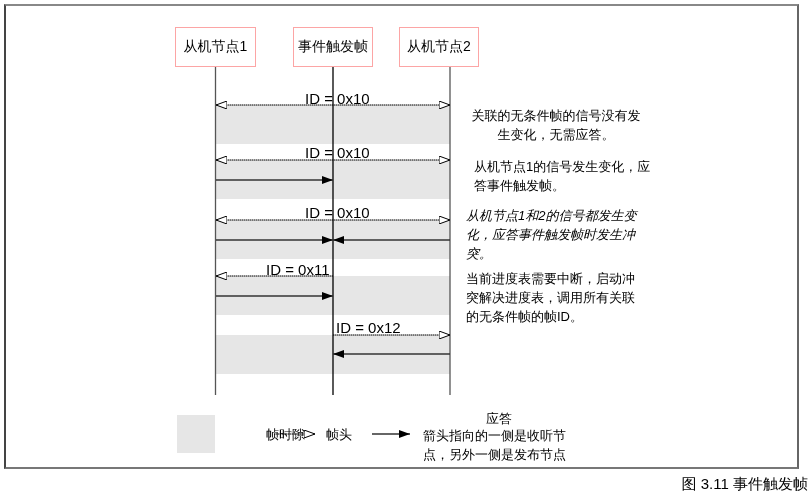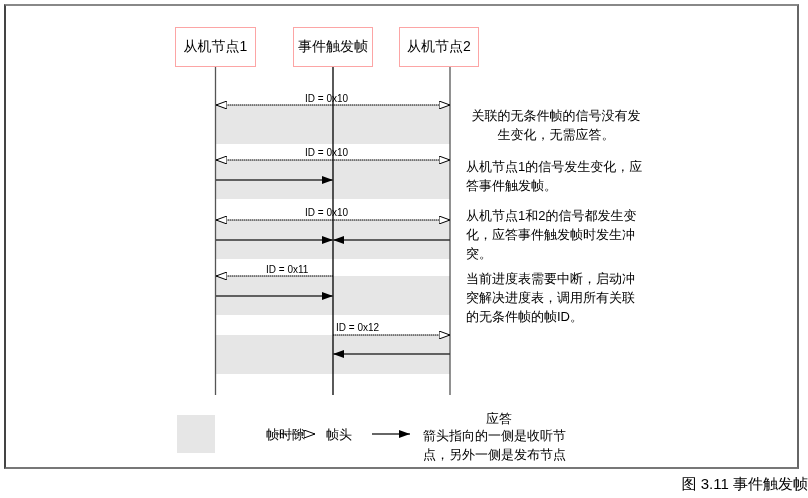--- a/index.html
+++ b/index.html
@@ -6,21 +6,21 @@
   body { width:808px; height:498px; position:relative; overflow:hidden;
          font-family:"Liberation Sans","DejaVu Sans",sans-serif; color:#000; }
   .frame { position:absolute; left:4px; top:4px; width:795px; height:465px;
            border-left:2px solid #444; border-top:2px solid #888;
            border-right:2px solid #666; border-bottom:2px solid #777; box-sizing:border-box; }
   .node-box { position:absolute; top:27px; height:40px; border:1px solid #fca5a5;
               background:#fff; box-sizing:border-box; display:flex; align-items:center;
               justify-content:center; font-size:14px; }
   .band { position:absolute; background:#e6e6e6; }
   .desc { position:absolute; left:466px; font-size:13px; line-height:19px; width:180px; }
-  .idlabel { position:absolute; font-size:10px; line-height:14px; background:#fff; padding:0 1px; }
+  .idlabel { position:absolute; font-size:15px; line-height:14px; background:#fff; padding:0 1px; }
   svg.diagram { position:absolute; left:0; top:0; }
   .caption { position:absolute; left:0; width:808px; top:475px; text-align:right; font-size:15px; }
   .legend-text { position:absolute; font-size:13px;font-family:Liberation Mono, monospace; }
 </style>
 </head>
 <body>
 
 <div class="frame"></div>
 
 <div class="band" style="left:216px;top:105px;width:234px;height:39px;"></div>
@@ -66,22 +66,22 @@
 <div class="node-box" style="left:293px;width:80px;">事件触发帧</div>
 <div class="node-box" style="left:399px;width:80px;">从机节点2</div>
 
 <div class="idlabel" style="left:304px;top:92px;background:transparent;">ID = 0x10</div>
 <div class="idlabel" style="left:304px;top:146px;background:transparent;">ID = 0x10</div>
 <div class="idlabel" style="left:304px;top:206px;background:transparent;">ID = 0x10</div>
 <div class="idlabel" style="left:265px;top:263px;background:transparent;">ID = 0x11</div>
 <div class="idlabel" style="left:335px;top:321px;background:transparent;">ID = 0x12</div>
 
 <div class="desc" style="top:106px;text-align:center;">关联的无条件帧的信号没有发生变化，无需应答。</div>
-<div class="desc" style="top:157px;">从机节点1的信号发生变化，应答事件触发帧。</div>
-<div class="desc" style="top:206px;">从机节点1和2的信号都发生变化，应答事件触发帧时发生冲突。</div>
+<div class="desc" style="top:157px;margin-left:8px;">从机节点1的信号发生变化，应答事件触发帧。</div>
+<div class="desc" style="top:206px;font-style:italic;">从机节点1和2的信号都发生变化，应答事件触发帧时发生冲突。</div>
 <div class="desc" style="top:269px;">当前进度表需要中断，启动冲突解决进度表，调用所有关联的无条件帧的帧ID。</div>
 
 <div class="band" style="left:177px;top:415px;width:38px;height:38px;"></div>
 <div class="legend-text" style="left:225px;top:426px;padding-left:41px;">帧时隙</div>
 <div class="legend-text" style="left:326px;top:426px;">帧头</div>
 <div class="legend-text" style="left:486px;top:410px;">应答</div>
 <div class="legend-text" style="left:423px;top:427px;width:155px;line-height:19px;">箭头指向的一侧是收听节点，另外一侧是发布节点</div>
 
 <div class="caption">图 3.11 事件触发帧</div>
 

